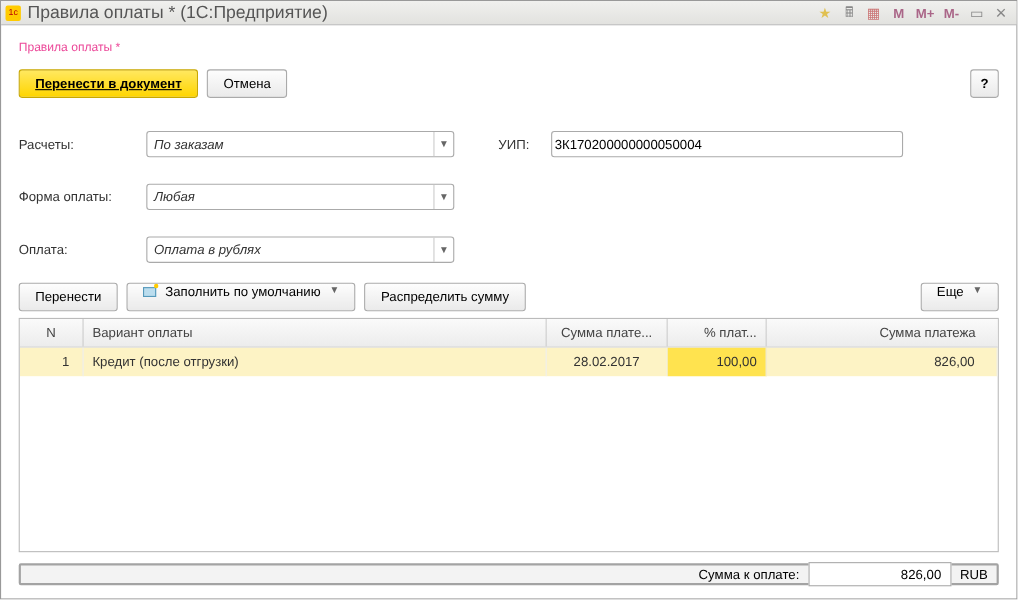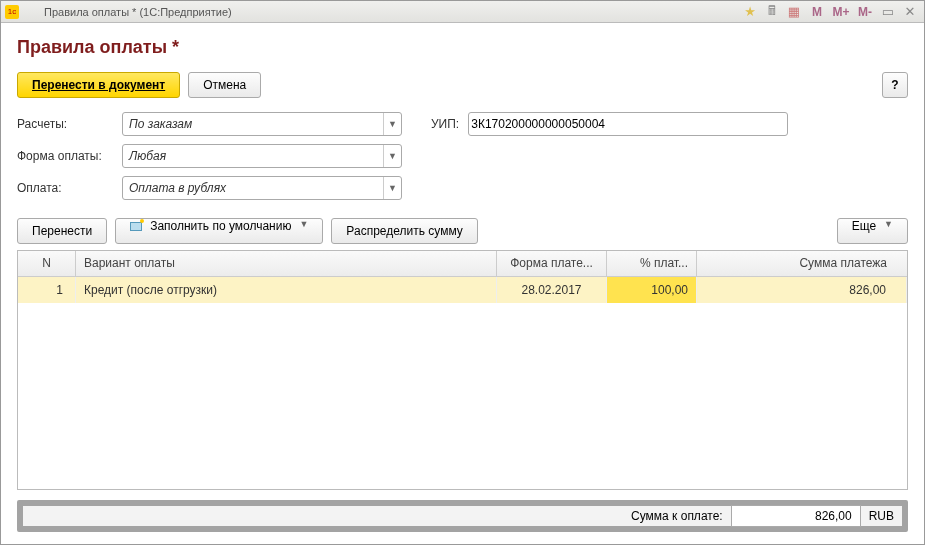--- a/index.html
+++ b/index.html
@@ -1,33 +1,33 @@
 <!DOCTYPE html>
 <html><head>
 <meta charset="utf-8">
 <style>
 * { box-sizing: border-box; margin: 0; padding: 0; font-family: Arial, sans-serif; font-size: 12px; }
 body { background: #e8e8e8; }
 .window { width: 925px; height: 545px; background: #fff; border: 1px solid #999; position: relative; }
 .titlebar { height: 22px; background: linear-gradient(#f0f0ee, #e2e2df); border-bottom: 1px solid #bbb; display: flex; align-items: center; padding: 0 4px; }
 .tb-icon { width: 14px; height: 14px; background: #ffcb00; border-radius: 2px; margin-right: 6px; display: flex; align-items: center; justify-content: center; font-size: 8px; font-weight: normal; color: #b00; }
-.tb-title { color: #555; font-size: 11px; flex: 0 0 auto; margin-left: 19px; }
+.tb-title { color: #555; font-size: 16px; flex: 0 0 auto; }
 .tb-spacer { flex: 1; }
 .tb-btn { width: 20px; height: 18px; margin-left: 2px; display: flex; align-items: center; justify-content: center; cursor: pointer; color: #888; font-size: 13px; border-radius: 2px; }
 .tb-btn.mem { font-weight: bold; color: #a68; width: 22px; font-size: 12px; }
 .tb-star { color: #e0c050; }
 .tb-calc { color: #888; }
 .tb-cal { color: #c77; }
 .content { padding: 14px 16px 12px 16px; height: calc(100% - 22px); display: flex; flex-direction: column; }
-h1 { font-size: 18px; font-weight: bold; color: #7f1d1d; margin-bottom: 14px; }
+h1 { font-size: 11px; font-weight: normal; color: #ec4899; margin-bottom: 14px; }
 .toprow { display: flex; gap: 8px; margin-bottom: 14px; align-items: center; }
 .btn { height: 26px; padding: 0 14px; border: 1px solid #aaa; border-radius: 3px; background: linear-gradient(#fdfdfd,#eaeaea); cursor: pointer; display: inline-flex; align-items: center; font-size: 12px; }
 .btn-primary { background: linear-gradient(#ffe860,#ffd500); border-color: #c9a800; font-weight: bold; text-decoration: underline; }
 .btn-help { width: 26px; padding: 0; justify-content: center; font-weight: bold; }
-.formrow { display: flex; align-items: center; margin-bottom: 8px; gap: 9px; }
+.formrow { display: flex; align-items: center; margin-bottom: 8px; gap: 20px; margin-top: 16px; }
 .formlabel { width: 96px; color: #333; }
 .combo, .input { height: 24px; border: 1px solid #aaa; border-radius: 3px; background: #fff; display: flex; align-items: center; }
 .combo { width: 280px; position: relative; }
 .combo-text { flex: 1; padding: 0 6px; color: #333; font-style: italic; }
 .combo-arrow { width: 18px; height: 100%; border-left: 1px solid #ccc; display: flex; align-items: center; justify-content: center; color: #666; cursor: pointer; font-size: 9px; }
 .input { padding: 0 2px; }
 .input input { border: none; outline: none; width: 100%; font-size: 12px; }
 .toolbar { display: flex; gap: 8px; margin: 10px 0 6px 0; align-items: center; }
 .btn-icon { display: inline-flex; align-items: flex-start; gap: 6px; }
 .icon-fill { width: 14px; height: 12px; display: inline-block; position: relative; }
@@ -44,21 +44,21 @@
 .c-pct { width: 90px; text-align: right; }
 .c-sum { width: 210px; text-align: right; padding-right: 20px; }
 .tbody { flex: 1; overflow: auto; }
 .trow { display: flex; height: 26px; align-items: stretch; }
 .trow.sel { background: #fdf3c5; }
 .td { border-right: 1px solid #eee; padding: 5px 8px; color: #333; display: flex; align-items: center; }
 .td.c-n { justify-content: flex-end; padding-right: 12px; }
 .td.c-date { justify-content: center; }
 .td.c-pct { justify-content: flex-end; background: #ffe34f; }
 .td.c-sum { justify-content: flex-end; padding-right: 20px; }
-.footer { display: flex; align-items: center; justify-content: flex-end; gap: 8px; margin-top: 10px; height: 32px; background: #f3f3f3; padding: 0 8px; border: 6px solid #a3a3a3; border-radius: 2px; }
+.footer { display: flex; align-items: center; justify-content: flex-end; gap: 8px; margin-top: 10px; height: 20px; background: #f3f3f3; padding: 0 8px; border: 2px solid #a3a3a3; border-radius: 2px; }
 .footer-val { width: 130px; height: 22px; border: 1px solid #aaa; background: #fff; display: flex; align-items: center; justify-content: flex-end; padding: 0 8px; }
 </style>
 </head>
 <body>
 
 <div class="window">
   <div class="titlebar">
     <div class="tb-icon">1c</div>
     <div class="tb-title">Правила оплаты * (1С:Предприятие)</div>
     <div class="tb-spacer"></div>
@@ -122,21 +122,21 @@
       <button class="btn btn-icon">
         <span>Еще</span>
         <span class="chev">▼</span>
       </button>
     </div>
 
     <div class="table-wrap">
       <div class="thead">
         <div class="th c-n">N</div>
         <div class="th c-variant">Вариант оплаты</div>
-        <div class="th c-date">Форма плате...</div>
+        <div class="th c-date">Сумма плате...</div>
         <div class="th c-pct">% плат...</div>
         <div class="th c-sum">Сумма платежа</div>
       </div>
       <div class="tbody">
         <div class="trow sel">
           <div class="td c-n">1</div>
           <div class="td c-variant">Кредит (после отгрузки)</div>
           <div class="td c-date">28.02.2017</div>
           <div class="td c-pct">100,00</div>
           <div class="td c-sum">826,00</div>

